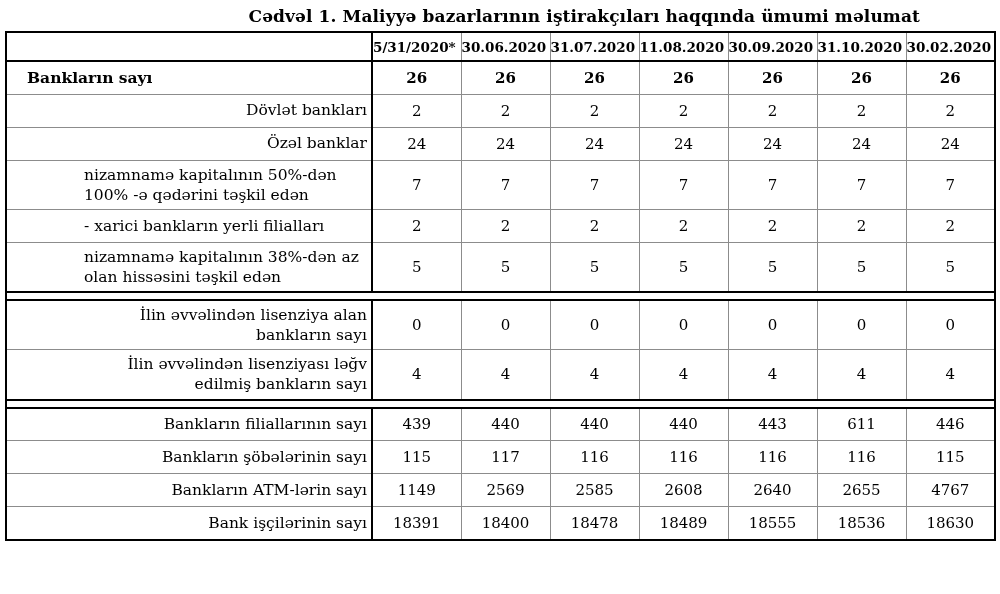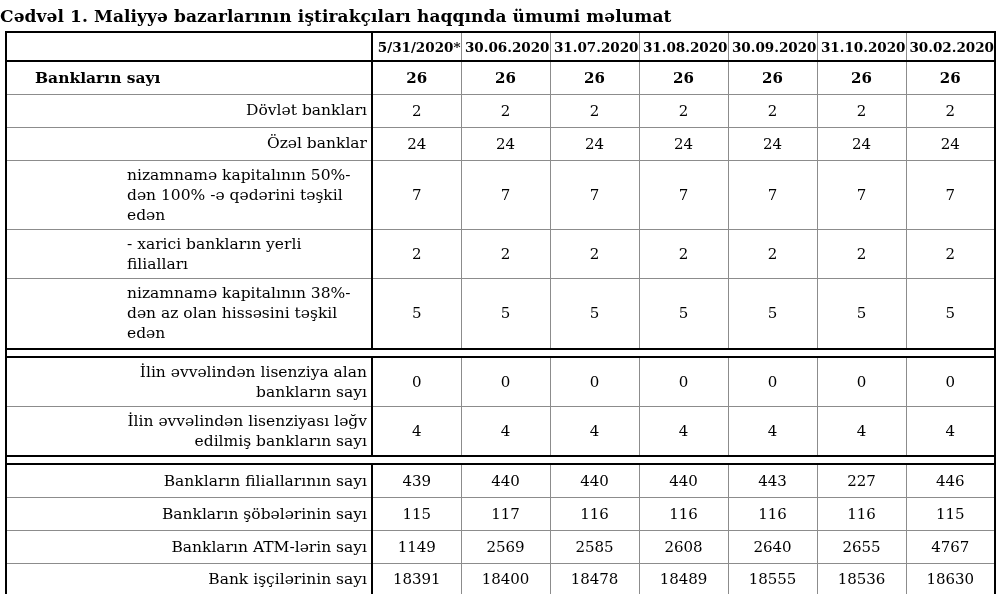--- a/index.html
+++ b/index.html
@@ -12,21 +12,21 @@
   .page {
     position: relative;
     width: 1000px;
     height: 594px;
     background: #ffffff;
     overflow: hidden;
   }
   .title {
     width: 920px;
     padding-top: 6px;
-    text-align: left;
+    text-align: right;
     font-weight: bold;
     font-size: 17px;
     letter-spacing: 0.1px;
   }
   table.banks {
     border-collapse: collapse;
     table-layout: fixed;
     width: 990px;
     margin: 5px 5px 0 5px;
     border: 2px solid #000000;
@@ -35,37 +35,37 @@
   col.c-data  { width: 89px; }
   th, td {
     border: 1px solid #8c8c8c;
     padding: 0;
     overflow: hidden;
   }
   thead th {
     height: 27px;
     font-size: 13.5px;
     font-weight: bold;
-    text-align: right;
+    text-align: left;
     border-bottom: 2px solid #000000;
     border-top: 2px solid #000000;
   }
   th.corner, td.label {
     border-right: 2px solid #000000;
   }
   tbody tr { height: 33px; }
   td.label {
     text-align: left;
     font-size: 15.5px;
     line-height: 1.3;
     padding: 4px 4px 4px 0;
   }
-  td.label.indent-0 { padding-left: 28px; }
+  td.label.indent-0 { padding-left: 20px; }
   td.label.indent-1 { padding-left: 84px; text-align: right; }
-  td.label.indent-2 { padding-left: 120px; margin-top: 44px; }
+  td.label.indent-2 { padding-left: 77px; margin-top: 44px; }
   td.val {
     text-align: center;
     font-size: 15px;
   }
   .bold { font-weight: bold; }
   tr.spacer { height: 6px; }
   tr.spacer td {
     border-left: none;
     border-right: none;
     border-top: 2px solid #000000;
@@ -91,21 +91,21 @@
       <col class="c-data">
         <col class="c-data">
         <col class="c-data">
     </colgroup>
     <thead>
       <tr>
           <th class="corner"></th>
           <th>5/31/2020*</th>
           <th>30.06.2020</th>
           <th>31.07.2020</th>
-          <th>31.08.2020</th>
+          <th>11.08.2020</th>
           <th>30.09.2020</th>
           <th>31.10.2020</th>
           <th>30.02.2020</th>
         </tr>
     </thead>
     <tbody>
         <tr>
           <td class="label indent-0 bold">Bankların sayı</td>
           <td class="val bold">26</td>
           <td class="val bold">26</td>
@@ -191,21 +191,21 @@
         <tr class="spacer">
           <td colspan="8"></td>
         </tr>
         <tr>
           <td class="label indent-1">Bankların filiallarının sayı</td>
           <td class="val">439</td>
           <td class="val">440</td>
           <td class="val">440</td>
           <td class="val">440</td>
           <td class="val">443</td>
-          <td class="val">227</td>
+          <td class="val">611</td>
           <td class="val">446</td>
         </tr>
         <tr>
           <td class="label indent-1">Bankların şöbələrinin sayı</td>
           <td class="val">115</td>
           <td class="val">117</td>
           <td class="val">116</td>
           <td class="val">116</td>
           <td class="val">116</td>
           <td class="val">116</td>

